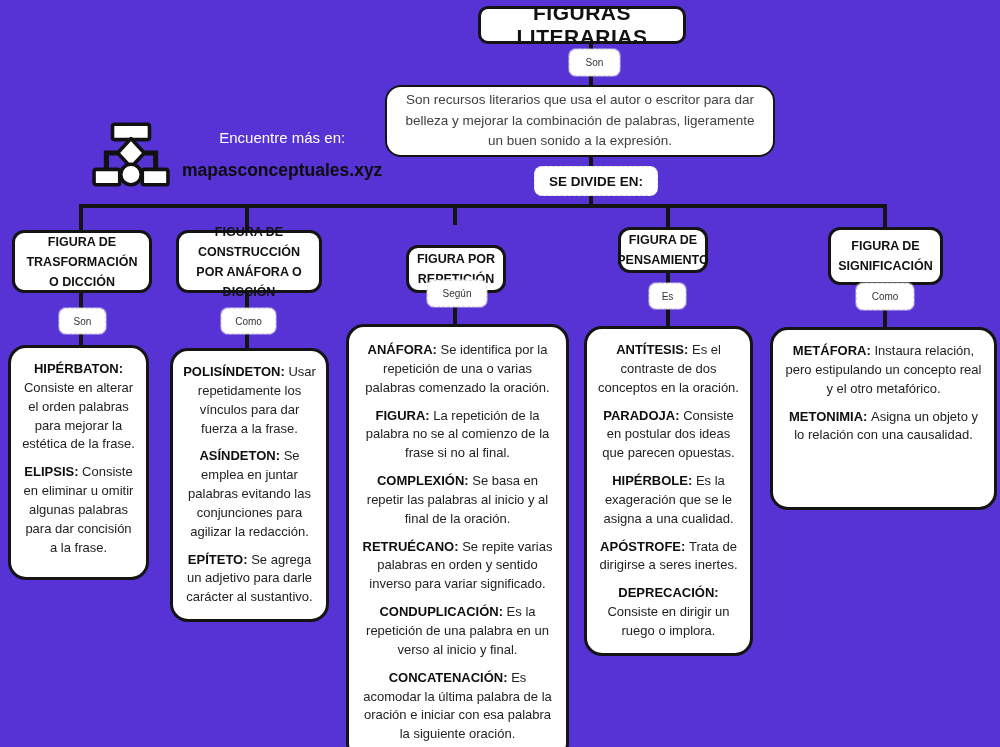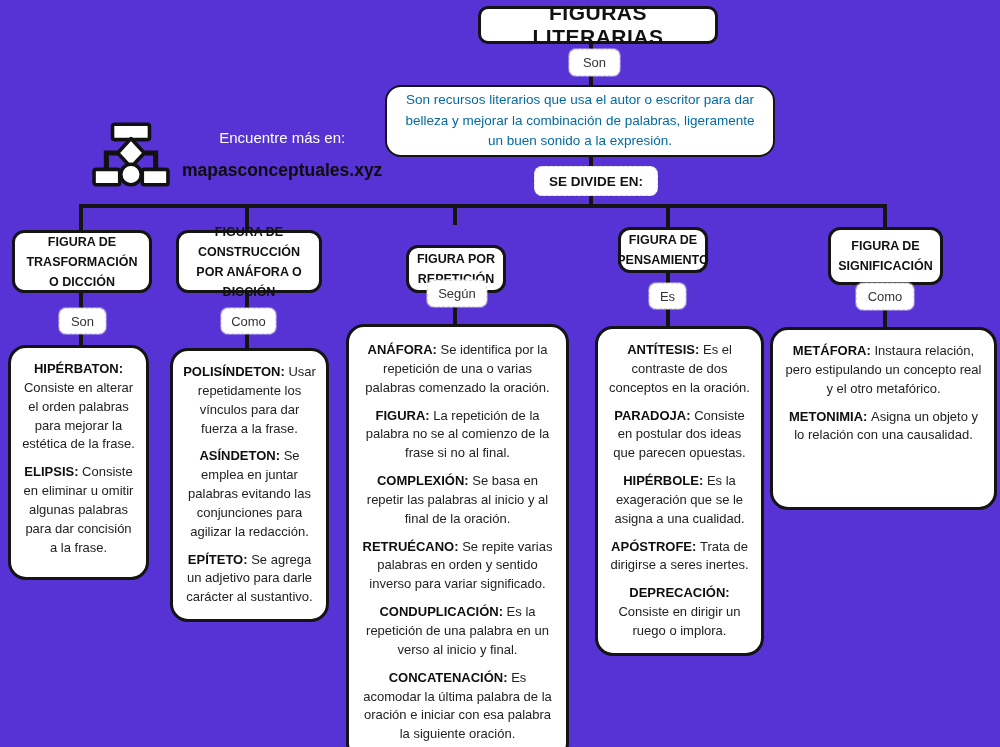--- a/index.html
+++ b/index.html
@@ -20,27 +20,27 @@
     text-align:center;
     box-sizing:border-box;
     display:flex;align-items:center;justify-content:center;
   }
   .title-box{
     border-radius:10px;
     font-size:21px;font-weight:700;letter-spacing:.5px;color:#111;
   }
   .desc-box{
     border-radius:16px;border-width:2.5px;
-    font-size:13.5px;line-height:1.55;color:#0369a1;
+    font-size:13.5px;line-height:1.55;color:#404040;
     padding:0 18px;
   }
   .small-label{
     position:absolute;background:#fff;
     border:1px dashed #d9d9d9;border-radius:7px;
-    font-size:13px;color:#333;text-align:center;
+    font-size:10px;color:#333;text-align:center;
     display:flex;align-items:center;justify-content:center;
     box-sizing:border-box;box-shadow:0 0 0 1px rgba(255,255,255,.35);
   }
   .divide-box{
     position:absolute;background:#fff;border:1px dashed #d9d9d9;border-radius:8px;
     font-size:13.5px;font-weight:700;color:#111;
     display:flex;align-items:center;justify-content:center;box-sizing:border-box;
   }
   .branch-head{
     border-radius:12px;
@@ -87,21 +87,21 @@
       <rect x="2" y="46" width="25" height="15" rx="2" fill="#fff" stroke="#111" stroke-width="3.5"></rect>
       <rect x="49" y="46" width="25" height="15" rx="2" fill="#fff" stroke="#111" stroke-width="3.5"></rect>
       <circle cx="38" cy="51" r="10" fill="#fff" stroke="#111" stroke-width="3.5"></circle>
     </svg>
     <div class="wm-text">
       <div class="wm-line1">Encuentre más en:</div>
       <div class="wm-line2">mapasconceptuales.xyz</div>
     </div>
   </div>
 
-  <div class="box title-box" style="left:478px;top:6px;width:240px;height:38px;">FIGURAS LITERARIAS</div>
+  <div class="box title-box" style="left:478px;top:6px;width:208px;height:38px;">FIGURAS LITERARIAS</div>
 
   <div class="small-label" style="left:569px;top:49px;width:51px;height:27px;">Son</div>
 
   <div class="box desc-box" style="left:385px;top:85px;width:390px;height:72px;">Son recursos literarios que usa el autor o escritor para dar belleza y mejorar la combinación de palabras, ligeramente un buen sonido a la expresión.</div>
 
   <div class="divide-box" style="left:534px;top:166px;width:124px;height:30px;">SE DIVIDE EN:</div>
 
   <div class="box branch-head" style="left:12px;top:230px;width:140px;height:63px;">FIGURA DE TRASFORMACIÓN O DICCIÓN</div>
   <div class="small-label" style="left:59px;top:308px;width:47px;height:26px;">Son</div>
   <div class="detail-box" style="left:8px;top:345px;width:141px;min-height:235px;">
@@ -123,21 +123,21 @@
       <p><strong>ANÁFORA: </strong>Se identifica por la repetición de una o varias palabras comenzado la oración.</p>
       <p><strong>FIGURA: </strong>La repetición de la palabra no se al comienzo de la frase si no al final.</p>
       <p><strong>COMPLEXIÓN: </strong>Se basa en repetir las palabras al inicio y al final de la oración.</p>
       <p><strong>RETRUÉCANO: </strong>Se repite varias palabras en orden y sentido inverso para variar significado.</p>
       <p><strong>CONDUPLICACIÓN: </strong>Es la repetición de una palabra en un verso al inicio y final.</p>
       <p><strong>CONCATENACIÓN: </strong>Es acomodar la última palabra de la oración e iniciar con esa palabra la siguiente oración.</p>
     </div>
 
   <div class="box branch-head" style="left:618px;top:227px;width:90px;height:46px;">FIGURA DE PENSAMIENTO</div>
   <div class="small-label" style="left:649px;top:283px;width:37px;height:26px;">Es</div>
-  <div class="detail-box" style="left:584px;top:326px;width:169px;min-height:310px;margin-left:11px;">
+  <div class="detail-box" style="left:584px;top:326px;width:169px;min-height:310px;">
       <p><strong>ANTÍTESIS: </strong>Es el contraste de dos conceptos en la oración.</p>
       <p><strong>PARADOJA: </strong>Consiste en postular dos ideas que parecen opuestas.</p>
       <p><strong>HIPÉRBOLE: </strong>Es la exageración que se le asigna a una cualidad.</p>
       <p><strong>APÓSTROFE: </strong>Trata de dirigirse a seres inertes.</p>
       <p><strong>DEPRECACIÓN: </strong>Consiste en dirigir un ruego o implora.</p>
     </div>
 
   <div class="box branch-head" style="left:828px;top:227px;width:115px;height:58px;">FIGURA DE SIGNIFICACIÓN</div>
   <div class="small-label" style="left:856px;top:283px;width:58px;height:27px;">Como</div>
   <div class="detail-box" style="left:770px;top:327px;width:227px;min-height:183px;">

